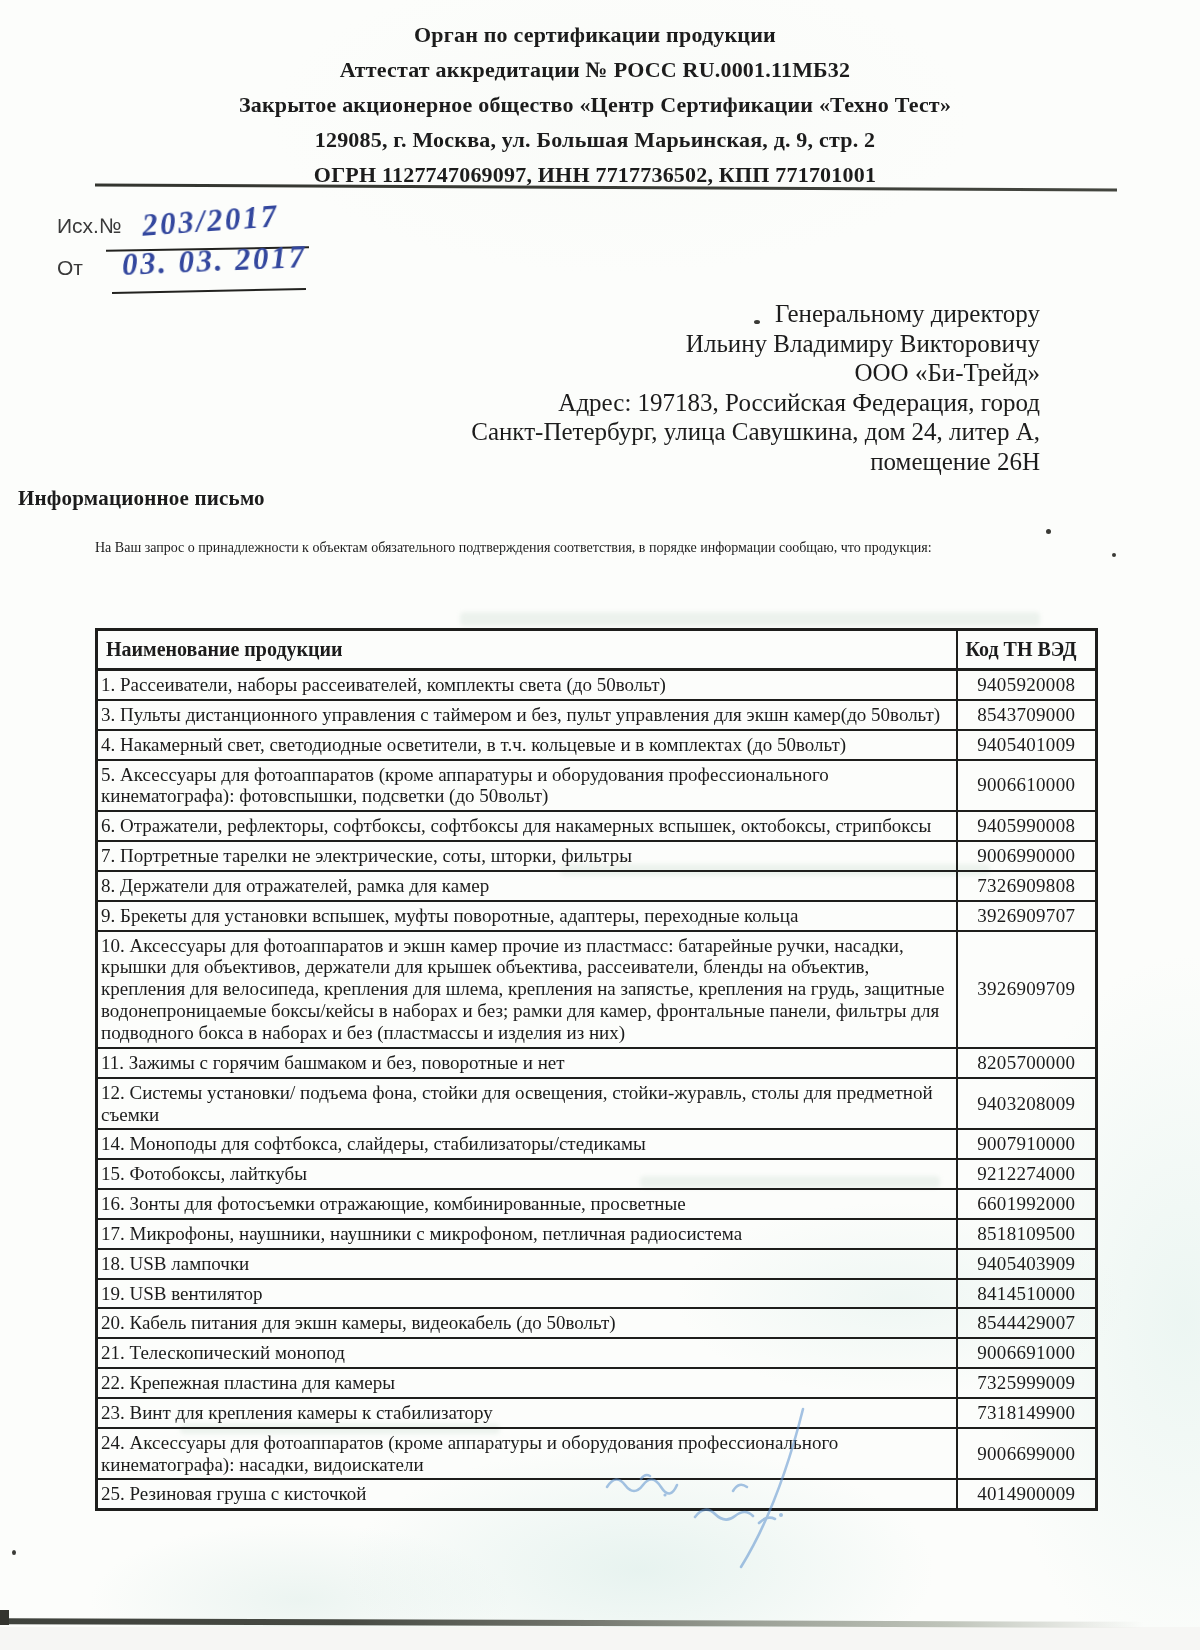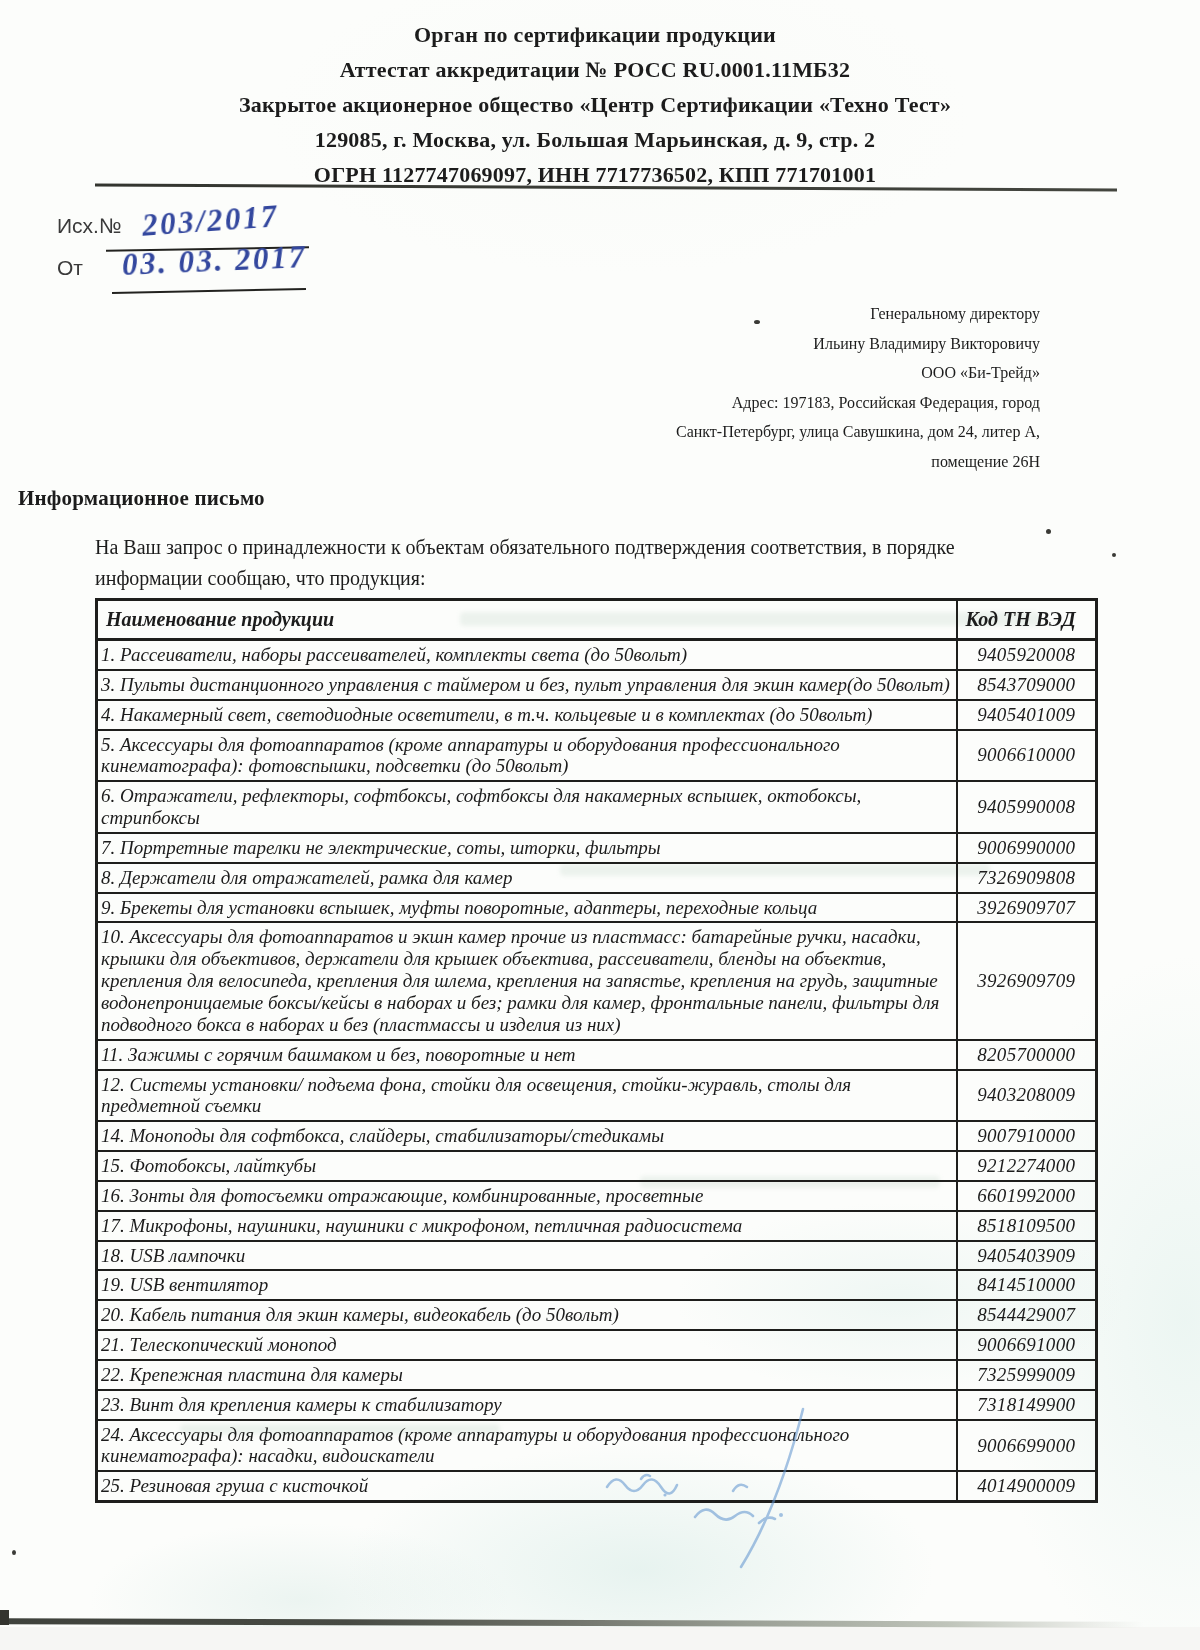--- a/index.html
+++ b/index.html
@@ -41,36 +41,36 @@
     filter:blur(.2px);
   }
   .hand1{left:142px;top:203px;transform:rotate(-4deg);}
   .hand2{left:122px;top:243px;transform:rotate(-2.5deg);}
   .underline{position:absolute;height:2px;background:#22221f;}
   .u1{left:106px;top:248px;width:203px;transform:rotate(-1deg);}
   .u2{left:112px;top:290px;width:194px;transform:rotate(-1.2deg);}
   
   .recipient{
     position:absolute;right:160px;top:299px;text-align:right;
-    font-size:16px;line-height:29.5px;
+    font-size:25px;line-height:29.5px;
   }
   
   .doc-title{
     position:absolute;left:18px;top:486px;width:1160px;text-align:left;
     font-weight:bold;font-size:21px;letter-spacing:.2px;
   }
   .intro{
     position:absolute;left:95px;top:532px;width:906px;
-    font-size:20px;line-height:31px;
+    font-size:14px;line-height:31px;
   }
   
   table.products{
-    position:absolute;left:95px;top:598px;width:1000px;
+    position:absolute;left:95px;top:628px;width:1000px;
     border-collapse:collapse;table-layout:fixed;
-    font-size:19px;line-height:1.15;font-style:italic;
+    font-size:19px;line-height:1.15;
   }
   table.products th,table.products td{
     border:2px solid #1e1e1c;
   }
   table.products th{
     font-size:20px;padding:7px 8px;
     border-bottom-width:3px;border-top-width:3px;
   }
   table.products th.c-name{text-align:left;}
   table.products th.c-code{text-align:left;}

